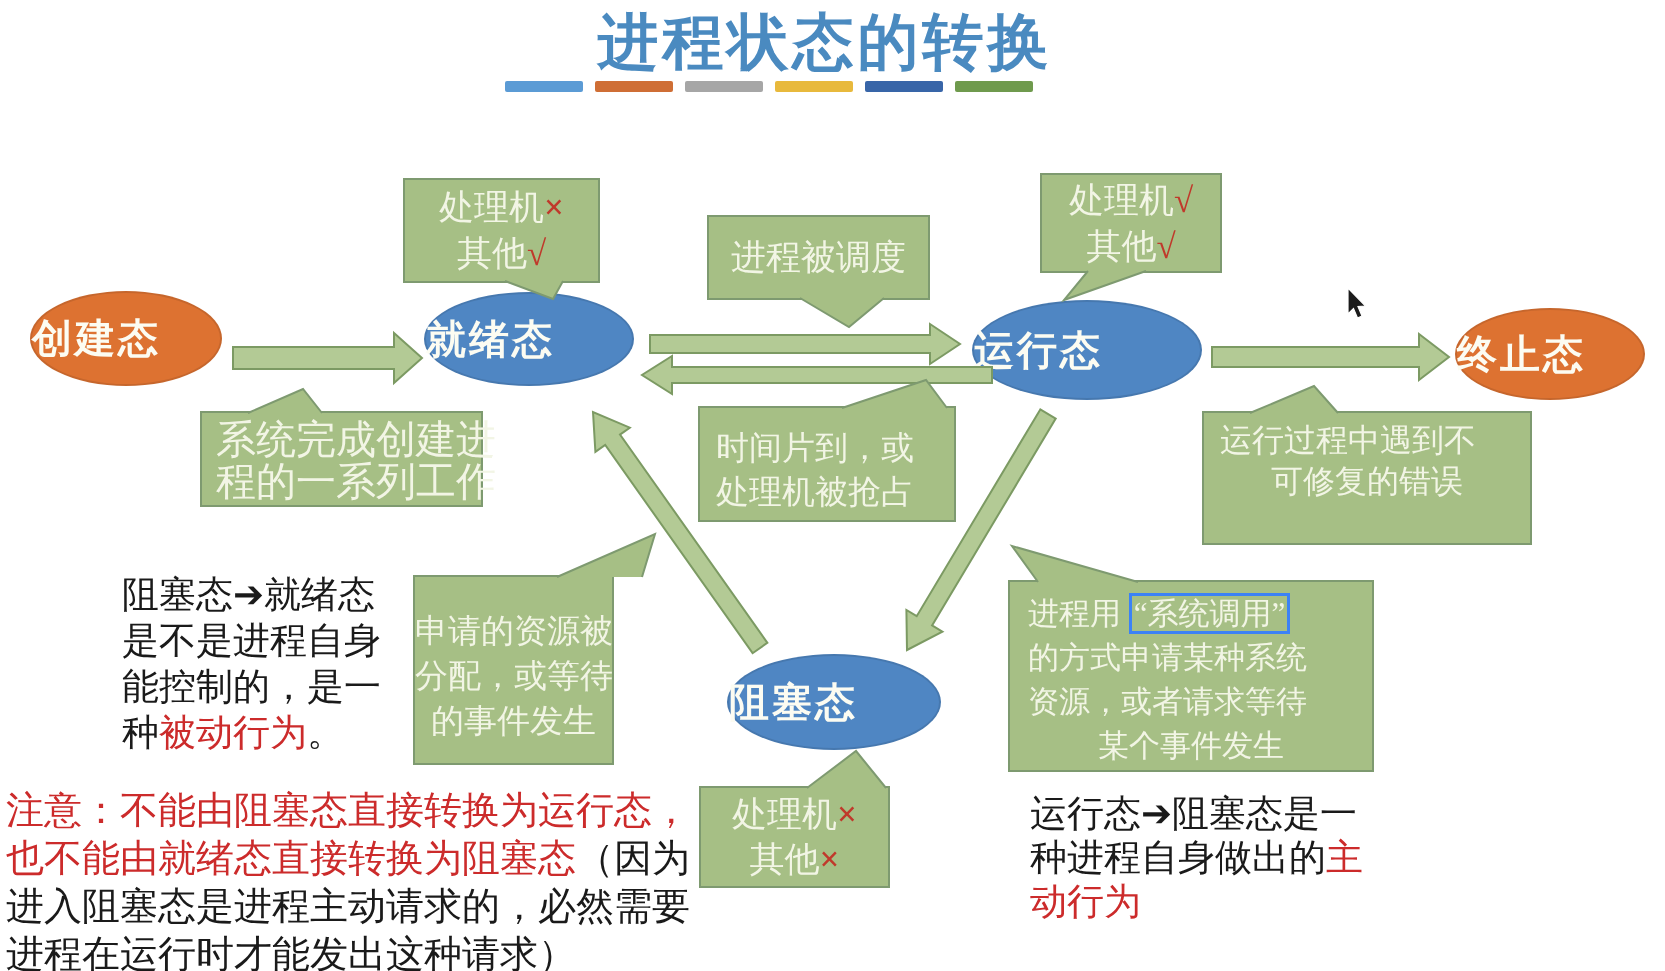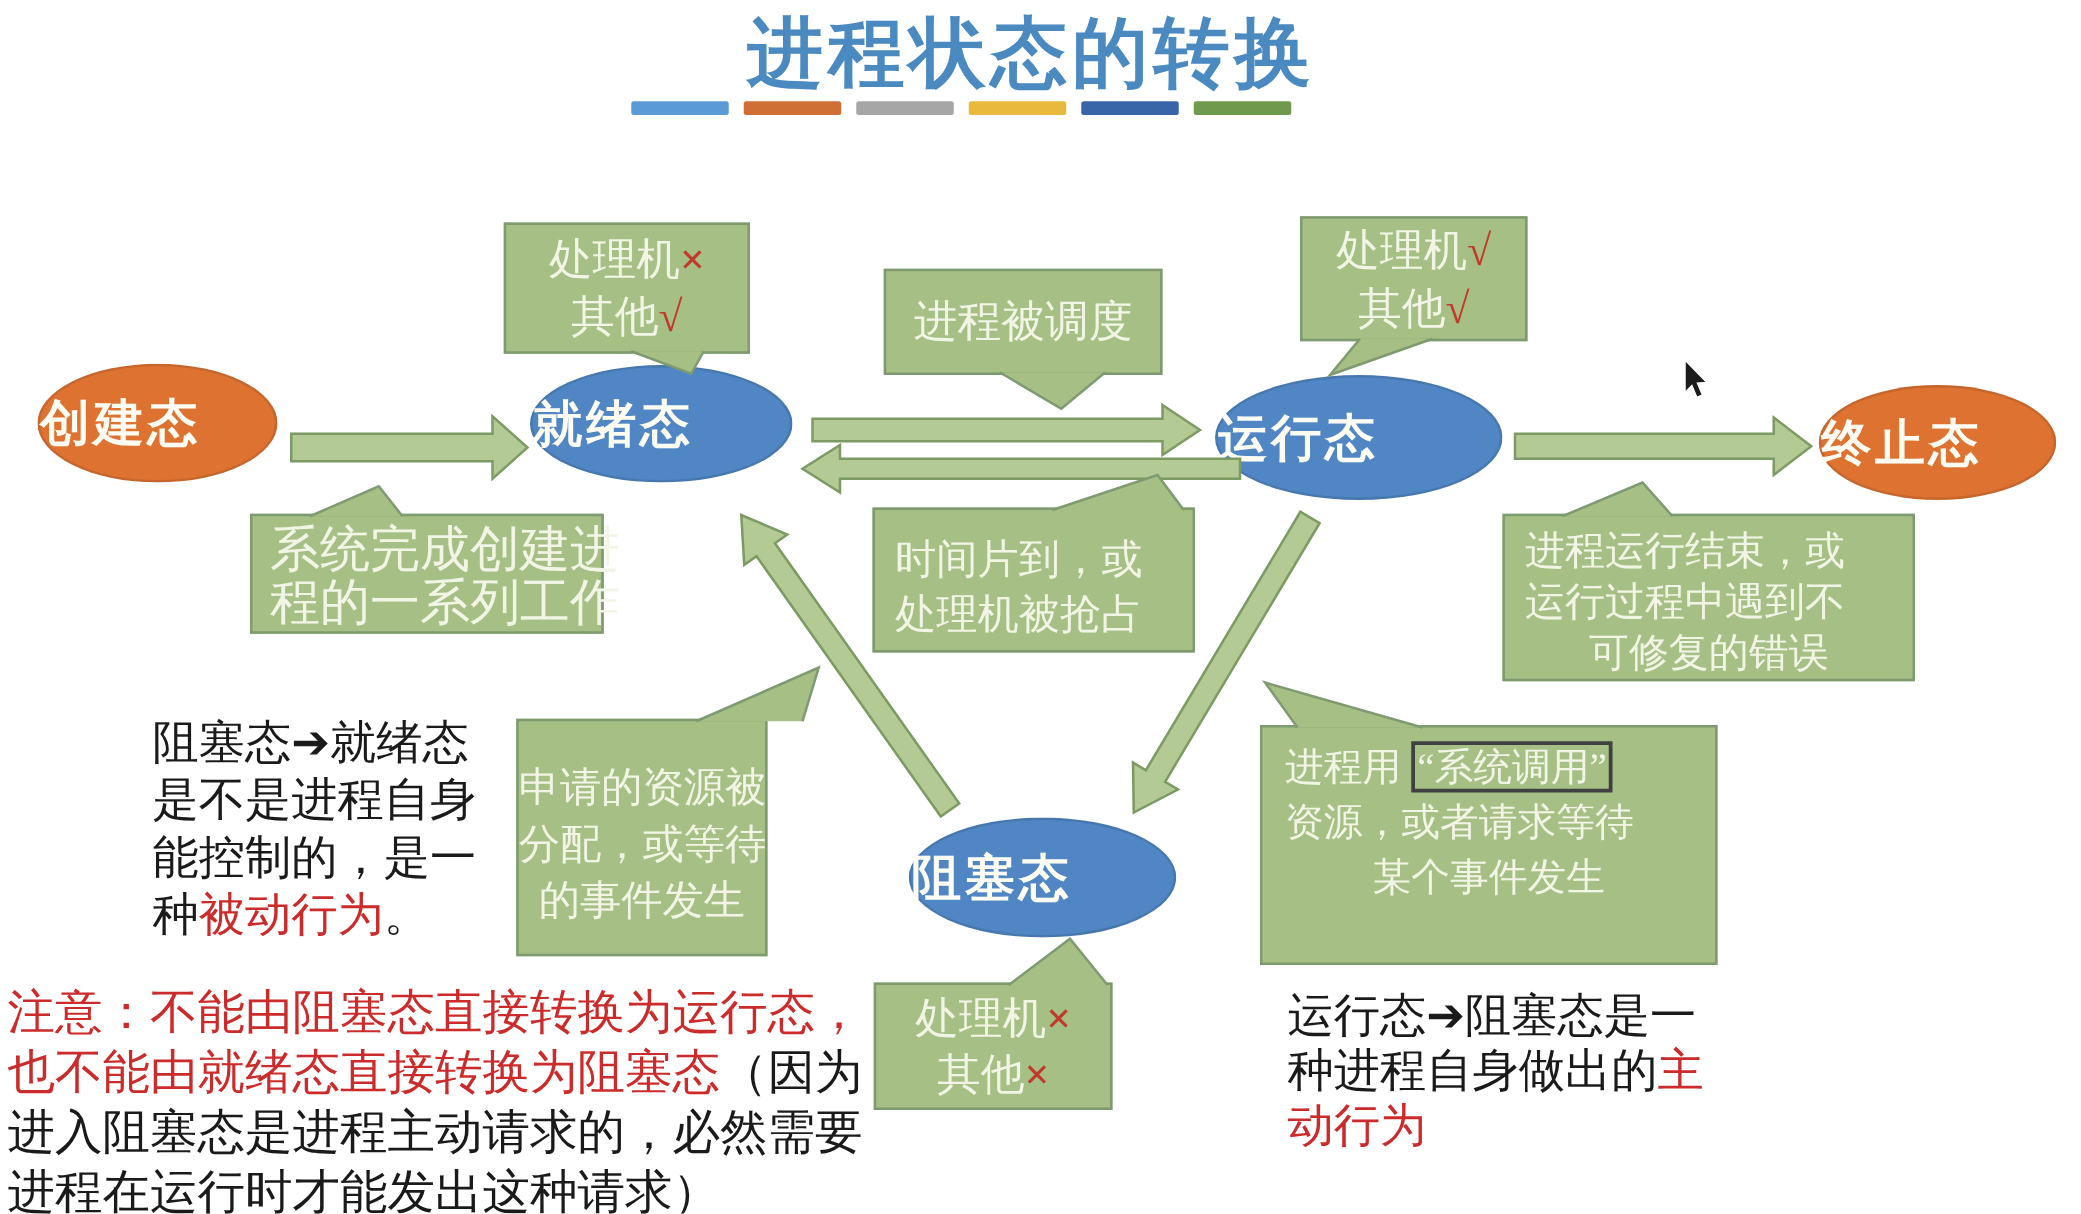--- a/index.html
+++ b/index.html
@@ -25,21 +25,21 @@
   }
   .ellipse.blue{background:#4f86c3;}
   .ellipse.orange{background:#dd7231;}
 
   .callout{
     position:absolute;background:#a6bf85;border:2px solid #7e9a70;box-sizing:border-box;
     color:#f2f5e5;text-align:center;
   }
   .cline{line-height:46px;white-space:nowrap;}
   .mark{color:#c0392b;font-weight:bold;}
-  .redbox{border:3px solid #404040;padding:0 2px;}
+  .redbox{border:3px solid #3b82f6;padding:0 2px;}
 
   .note{position:absolute;color:#1a1a1a;white-space:nowrap;}
   .red{color:#cc2b2b;}
 
   .layer{position:absolute;left:0;top:0;z-index:5;pointer-events:none;}
   .zmid{z-index:2;}
   .arrow{fill:#b3ca95;stroke:#7c9a63;stroke-width:2;}
   .tail{fill:#a6bf85;stroke:#7e9a70;stroke-width:2;}
   .cursor{fill:#1b1b1b;stroke:#ffffff;stroke-width:1.2;}
 </style>
@@ -101,36 +101,36 @@
     <div class="cline" style="line-height:42px"><span>系统完成创建进</span></div>
     <div class="cline" style="line-height:42px"><span>程的一系列工作</span></div>
   </div>
 
   <div class="callout" style="left:698px;top:406px;width:258px;height:116px;font-size:33px;text-align:left;padding:18px 0 0 16px">
     <div class="cline" style="line-height:44px"><span>时间片到，或</span></div>
     <div class="cline" style="line-height:44px"><span>处理机被抢占</span></div>
   </div>
 
   <div class="callout" style="left:1202px;top:411px;width:330px;height:134px;font-size:32px;text-align:left;padding:7px 0 0 16px">
-    <div class="cline" style="line-height:41px"><span>进程运行结束，或</span></div>
     <div class="cline" style="line-height:41px"><span>运行过程中遇到不</span></div>
     <div class="cline" style="line-height:41px;text-align:center;margin-left:-16px"><span>可修复的错误</span></div>
   </div>
 
   <div class="callout" style="left:413px;top:575px;width:201px;height:190px;font-size:33px;padding-top:32px">
     <div class="cline" style="line-height:45px"><span>申请的资源被</span></div>
     <div class="cline" style="line-height:45px"><span>分配，或等待</span></div>
     <div class="cline" style="line-height:45px"><span>的事件发生</span></div>
   </div>
 
   <div class="callout" style="left:1008px;top:580px;width:366px;height:192px;font-size:31px;text-align:left;padding:10px 0 0 18px">
     <div class="cline" style="line-height:44px">
       <span>进程用</span>
       <span class="redbox">“系统调用”</span>
     </div>
+    <div class="cline" style="line-height:44px"><span>的方式申请某种系统</span></div>
     <div class="cline" style="line-height:44px"><span>资源，或者请求等待</span></div>
     <div class="cline" style="line-height:44px;text-align:center;margin-left:-18px"><span>某个事件发生</span></div>
   </div>
 
   <div class="callout" style="left:699px;top:786px;width:191px;height:102px;font-size:35px;padding-top:4px">
     <div class="cline" style="line-height:45px">
       <span>处理机</span><span class="mark">×</span>
     </div>
     <div class="cline" style="line-height:45px">
       <span>其他</span><span class="mark">×</span>

